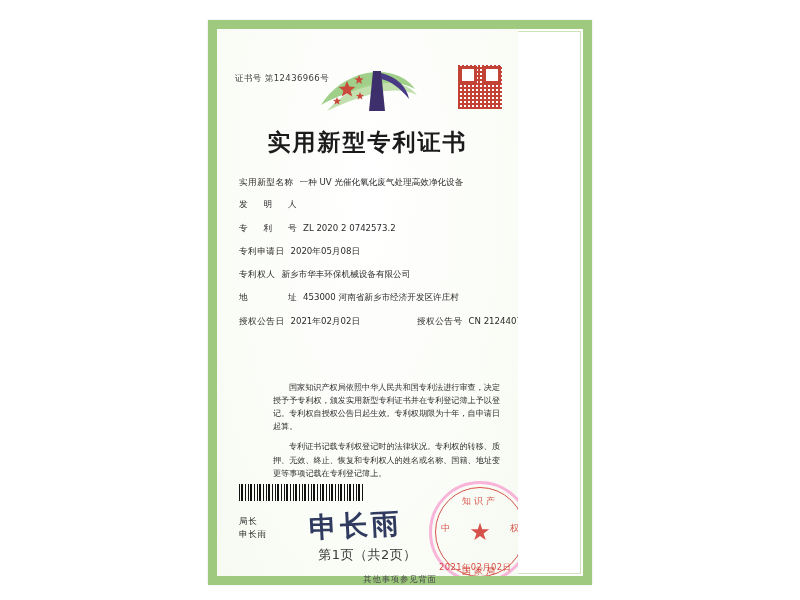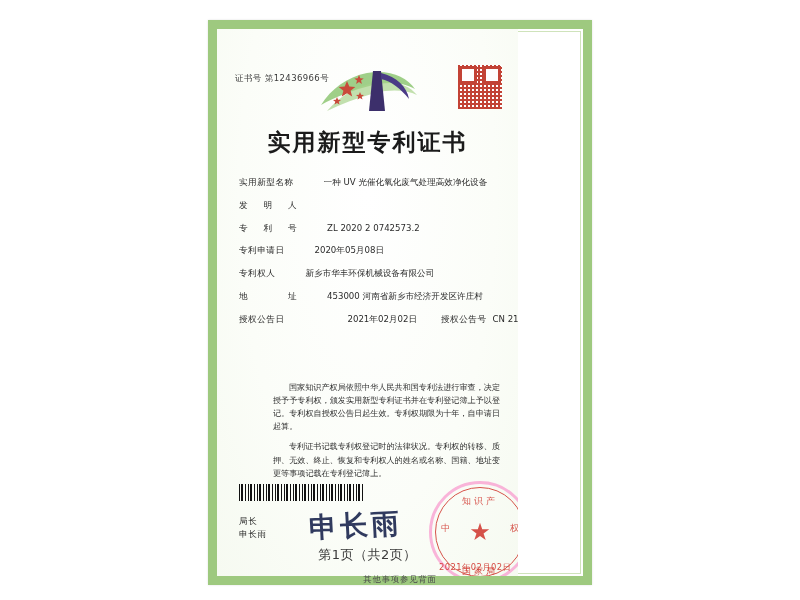--- a/index.html
+++ b/index.html
@@ -126,44 +126,44 @@
     right: 16px;
     top: 148px;
   }
   .row {
     display: flex;
     align-items: baseline;
     margin-bottom: 12.5px;
     font-size: 8.6px;
     color: #2b2b2b;
     line-height: 1.2;
-    gap: 24px;
   }
   .row .lbl {
     flex: 0 0 auto;
     letter-spacing: 0.5px;
     white-space: nowrap;
   }
   .row .lbl.spread {
     display: inline-block;
     width: 58px;
     text-align: justify;
     text-align-last: justify;
+    font-family: Liberation Mono, monospace;
   }
   .row .val {
     flex: 1 1 auto;
     margin-left: 6px;
     white-space: nowrap;
     overflow: hidden;
   }
   .row.two .half {
     display: flex;
     align-items: baseline;
   }
-  .row.two .half.left { flex: 0 0 178px; text-align: right; }
+  .row.two .half.left { flex: 0 0 178px; }
   .row.two .half.right { flex: 1 1 auto; }
 
   .paras {
     position: absolute;
     left: 22px;
     right: 18px;
     top: 352px;
     font-size: 8.1px;
     color: #2f2f2f;
     line-height: 1.62;

